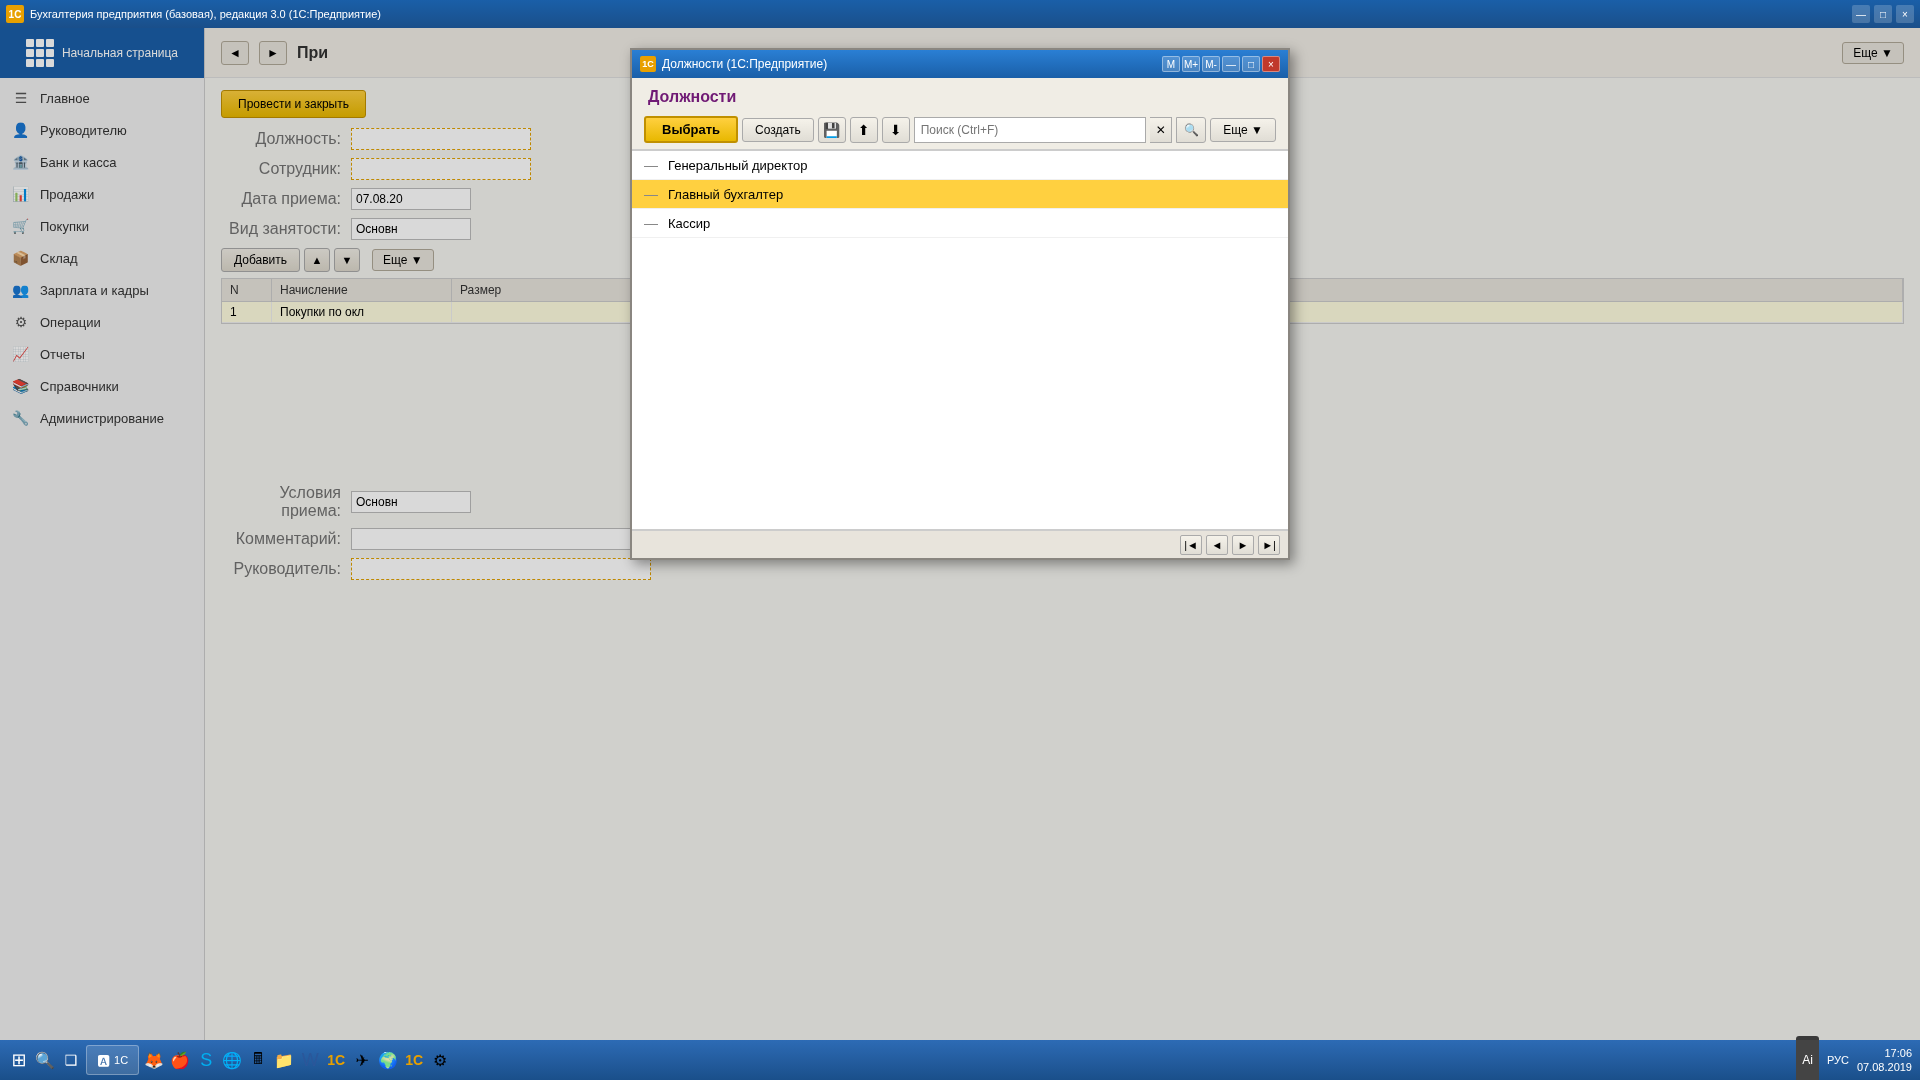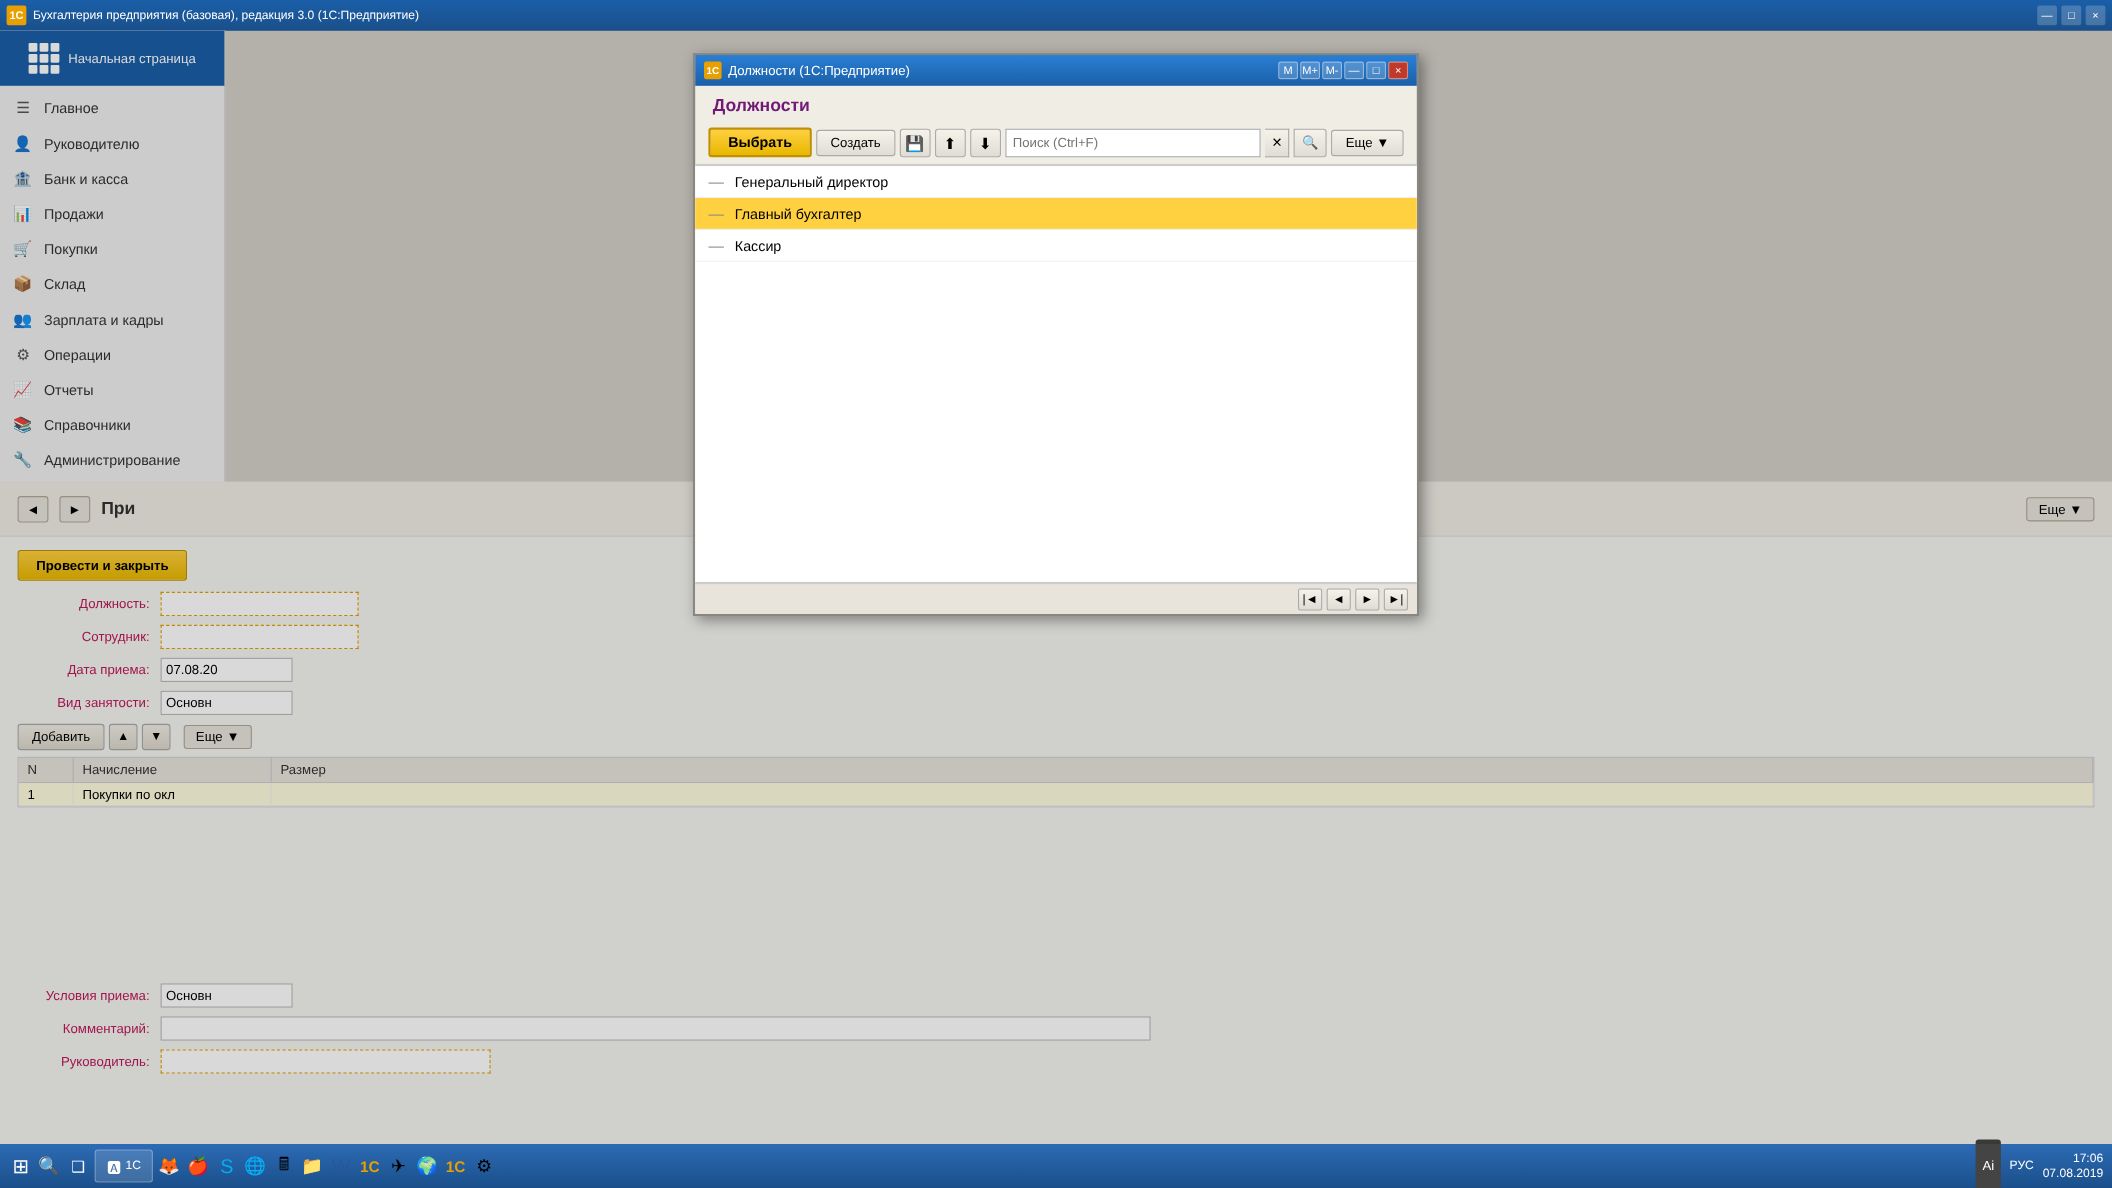--- a/index.html
+++ b/index.html
@@ -30,21 +30,20 @@
       background: rgba(255,255,255,0.2);
       border-radius: 2px;
       display: flex; align-items: center; justify-content: center;
       font-size: 10px; cursor: pointer;
     }
 
     
     .main-layout {
       display: flex;
       height: calc(1080px - 28px - 40px);
-      flex-direction: column;
     }
 
     
     .sidebar {
       width: 205px;
       background: #f0f0f0;
       border-right: 1px solid #ccc;
       display: flex;
       flex-direction: column;
     }
@@ -135,42 +134,42 @@
 
     .form-row {
       display: flex;
       align-items: center;
       margin-bottom: 8px;
       gap: 10px;
     }
     .form-label {
       width: 120px;
       text-align: right;
-      color: #be185d;
-      font-size: 12px;
+      color: #737373;
+      font-size: 16px;
       flex-shrink: 0;
     }
     .form-input {
       width: 200px;
       height: 22px;
       border: 1px solid #bbb;
       background: white;
       padding: 2px 4px;
       font-size: 12px;
     }
     .form-input.dashed { border-style: dashed; border-color: #e0a000; }
 
     .btn-yellow {
       padding: 6px 16px;
       background: linear-gradient(to bottom, #ffd040, #e8b800);
       border: 1px solid #c09000;
       border-radius: 3px;
       cursor: pointer;
       font-size: 12px;
-      font-weight: bold;
+      font-weight: normal;
     }
 
     .btn-add {
       padding: 4px 12px;
       background: linear-gradient(to bottom, #f0ede5, #ddd8cc);
       border: 1px solid #aaa;
       border-radius: 3px;
       cursor: pointer;
       font-size: 12px;
     }

